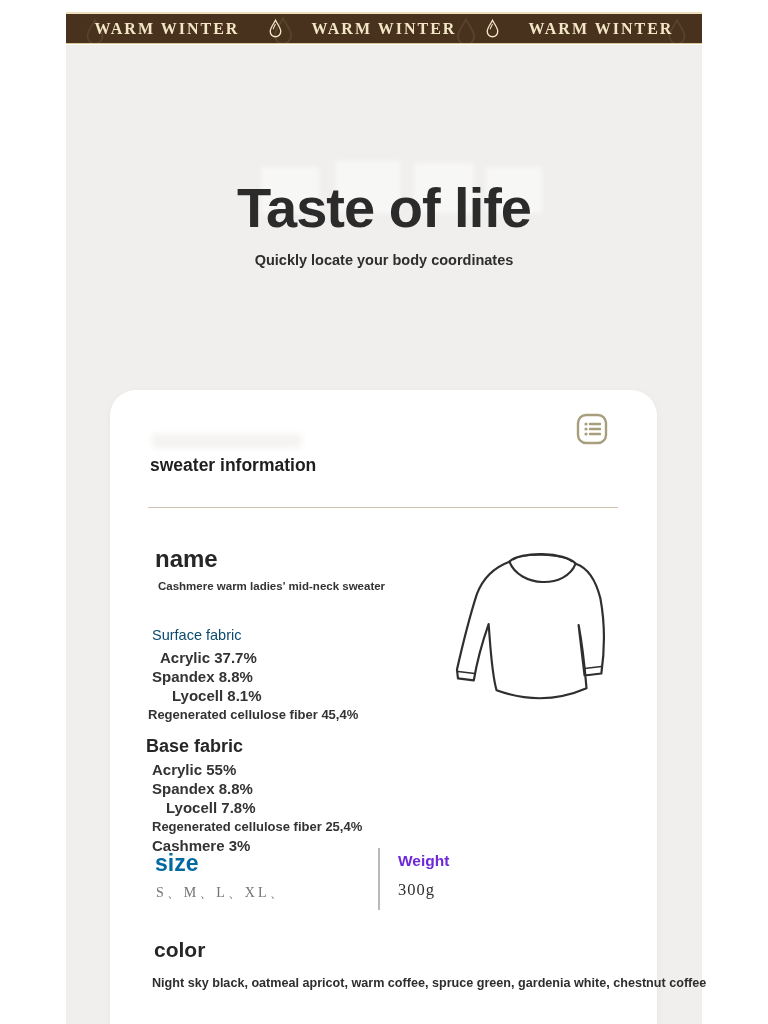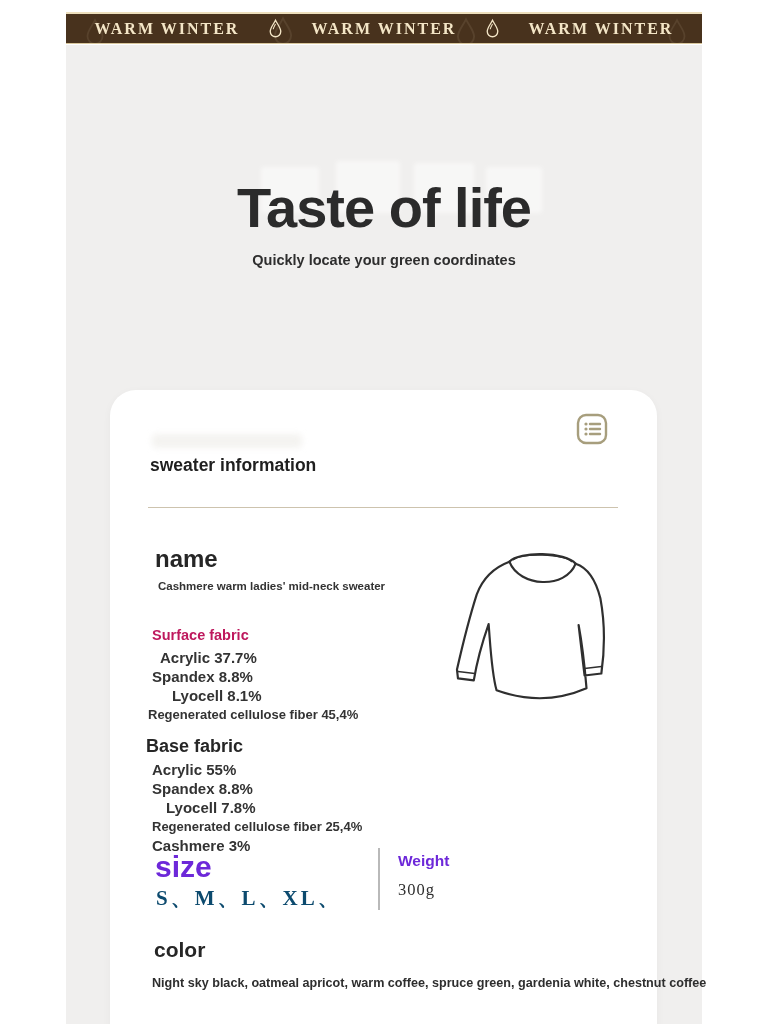--- a/index.html
+++ b/index.html
@@ -50,36 +50,36 @@
     position:absolute; left:40px; top:65px;
     font-weight:700; font-size:17.5px; color:#1f1f1f; letter-spacing:0;
   }
   .list-icon { position:absolute; right:48px; top:22px; width:34px; height:34px; }
   .divider-top { position:absolute; left:38px; top:117px; width:470px; height:0; border-top:1.5px solid #cdc3ae; }
   .smudge { position:absolute; background:#e9e7e2; opacity:.5; filter:blur(3px); border-radius:4px; }
 
   .h-name   { position:absolute; left:45px; top:155px; font-weight:700; font-size:24px; color:#262626; }
   .v-name   { position:absolute; left:48px; top:190px; font-weight:700; font-size:11.5px; color:#333; }
 
-  .h-surface { position:absolute; left:42px; top:237px; font-weight:700; font-size:14.5px; color:#be185d; }
+  .h-surface { position:absolute; left:42px; top:237px; font-weight:400; font-size:14.5px; color:#0c4a6e; }
   .surface-lines { position:absolute; left:38px; top:258px; line-height:19px; color:#333; font-weight:700; }
   .surface-lines .fl { font-size:15px; }
   .surface-lines .fl-small { font-size:13px; }
   .ind-a { padding-left:12px; } .ind-b { padding-left:4px; } .ind-c { padding-left:24px; }
 
   .h-base { position:absolute; left:36px; top:346px; font-weight:700; font-size:18px; color:#262626; }
   .base-lines { position:absolute; left:42px; top:370px; line-height:19px; color:#333; font-weight:700; }
   .base-lines .fl { font-size:15px; }
   .base-lines .fl-small { font-size:13px; }
   .ind-d { padding-left:14px; }
 
-  .h-size { position:absolute; left:45px; top:460px; font-weight:700; font-size:30px; color:#6d28d9; }
+  .h-size { position:absolute; left:45px; top:460px; font-weight:700; font-size:23px; color:#0369a1; }
   .v-size {
     position:absolute; left:46px; top:494px;
-    font-family:"Liberation Serif", serif; font-size:21px; letter-spacing:3px; color:#0c4a6e;font-weight:bold;
+    font-family:"Liberation Serif", serif; font-size:14px; letter-spacing:3px; color:#737373;
   }
   .size-vline { position:absolute; left:268px; top:458px; width:0; height:62px; border-left:2px solid #b9b9b9; }
   .h-weight { position:absolute; left:288px; top:462px; font-weight:700; font-size:15.5px; color:#6d28d9; }
   .v-weight {
     position:absolute; left:288px; top:490px;
     font-family:"Liberation Serif", serif; font-size:16.5px; letter-spacing:1px; color:#2f2f2f;
   }
 
   .h-color { position:absolute; left:44px; top:548px; font-weight:700; font-size:21px; color:#262626; }
   .v-color {
@@ -123,21 +123,21 @@
   </div>
 
   <div class="content-col">
 
     <div class="hero-watermark" style="left:195px; top:122px; width:58px; height:46px;"></div>
     <div class="hero-watermark" style="left:270px; top:116px; width:64px; height:52px;"></div>
     <div class="hero-watermark" style="left:348px; top:118px; width:60px; height:50px;"></div>
     <div class="hero-watermark" style="left:420px; top:122px; width:56px; height:46px;"></div>
 
     <div class="hero-title">Taste of life</div>
-    <div class="hero-subtitle">Quickly locate your green coordinates</div>
+    <div class="hero-subtitle">Quickly locate your body coordinates</div>
 
     <div class="card">
 
       <div class="smudge" style="left:42px; top:44px; width:150px; height:14px;"></div>
 
       <div class="card-header">sweater information</div>
 
       <svg class="list-icon" viewBox="0 0 34 34">
         <rect x="3" y="3" width="28" height="28" rx="8" fill="none" stroke="#a79e7d" stroke-width="2.4"></rect>
         <circle cx="11" cy="12" r="1.6" fill="#a79e7d"></circle>

